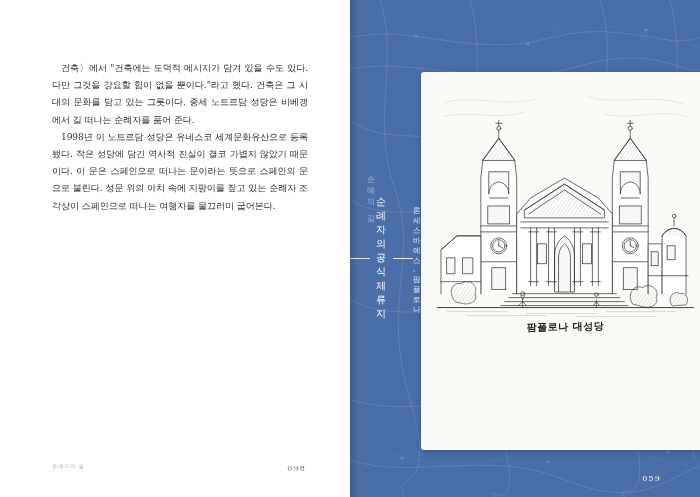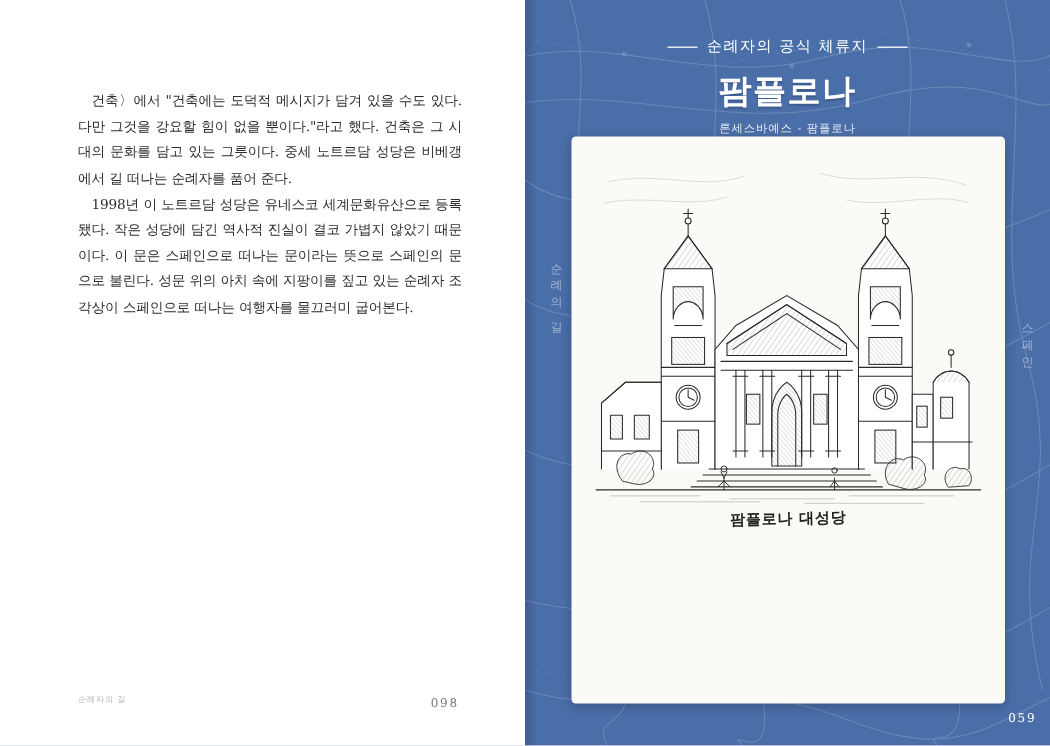--- a/index.html
+++ b/index.html
@@ -79,21 +79,21 @@
     inset: 0;
     opacity: 0.33;
     pointer-events: none;
   }
   .map-bg svg { display: block; width: 100%; height: 100%; }
 
   .right-inner {
     position: absolute;
     inset: 0;
     display: flex;
-    flex-direction: column;
+    flex-direction: row;
     align-items: center;
     padding-top: 24px;
     box-sizing: border-box;
   }
   .eyebrow {
     font-family: "DejaVu Serif", "Liberation Serif", serif;
     font-size: 10px;
     color: #ffffff;
     letter-spacing: 1px;
     position: relative;
@@ -168,21 +168,21 @@
     line-height: 12.6px;
     color: #333333;
     text-align: justify;
     letter-spacing: -0.1px;
     margin: 0;
   }
   .card-text p { margin: 0; text-indent: 7px; }
 
   .folio-right {
     position: absolute;
-    right: 9px;
+    right: 39px;
     bottom: 14px;
     font-family: "DejaVu Serif", "Liberation Serif", serif;
     font-size: 8px;
     color: #ffffff;
     letter-spacing: 1.2px;
   }
 
   .gutter-shadow {
     position: absolute;
     left: 350px;
@@ -246,21 +246,20 @@
         </g>
       </svg>
     </div>
 
     <span class="vert-label" style="left:14px; top:170px;">순례의 길</span>
     <span class="vert-label" style="right:11px; top:210px;">스페인</span>
 
     <div class="right-inner">
 
       <div class="eyebrow">순례자의 공식 체류지</div>
-      <div class="chapter-title">팜플로나</div>
       <div class="chapter-sub">론세스바예스 - 팜플로나</div>
 
       <div class="card">
 
         <div class="illustration">
           <svg viewBox="0 0 258 232" preserveAspectRatio="xMidYMid meet">
             <defs>
               <pattern id="hatch" width="3" height="3" patternUnits="userSpaceOnUse" patternTransform="rotate(35)">
                 <line x1="0" y1="0" x2="0" y2="3" stroke="#3b3b3b" stroke-width="0.45" opacity="0.55"></line>
               </pattern>

